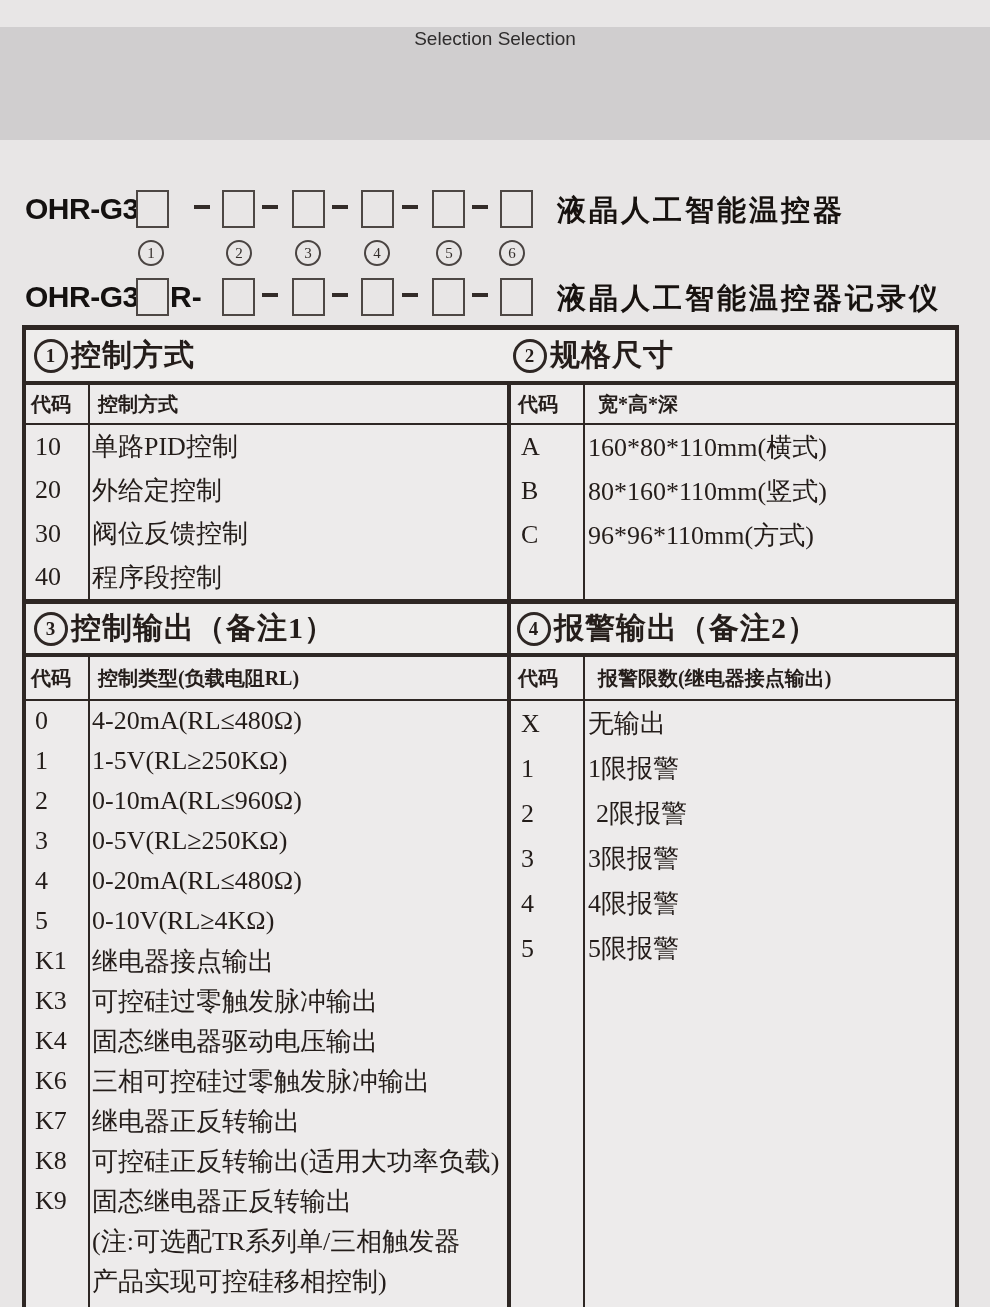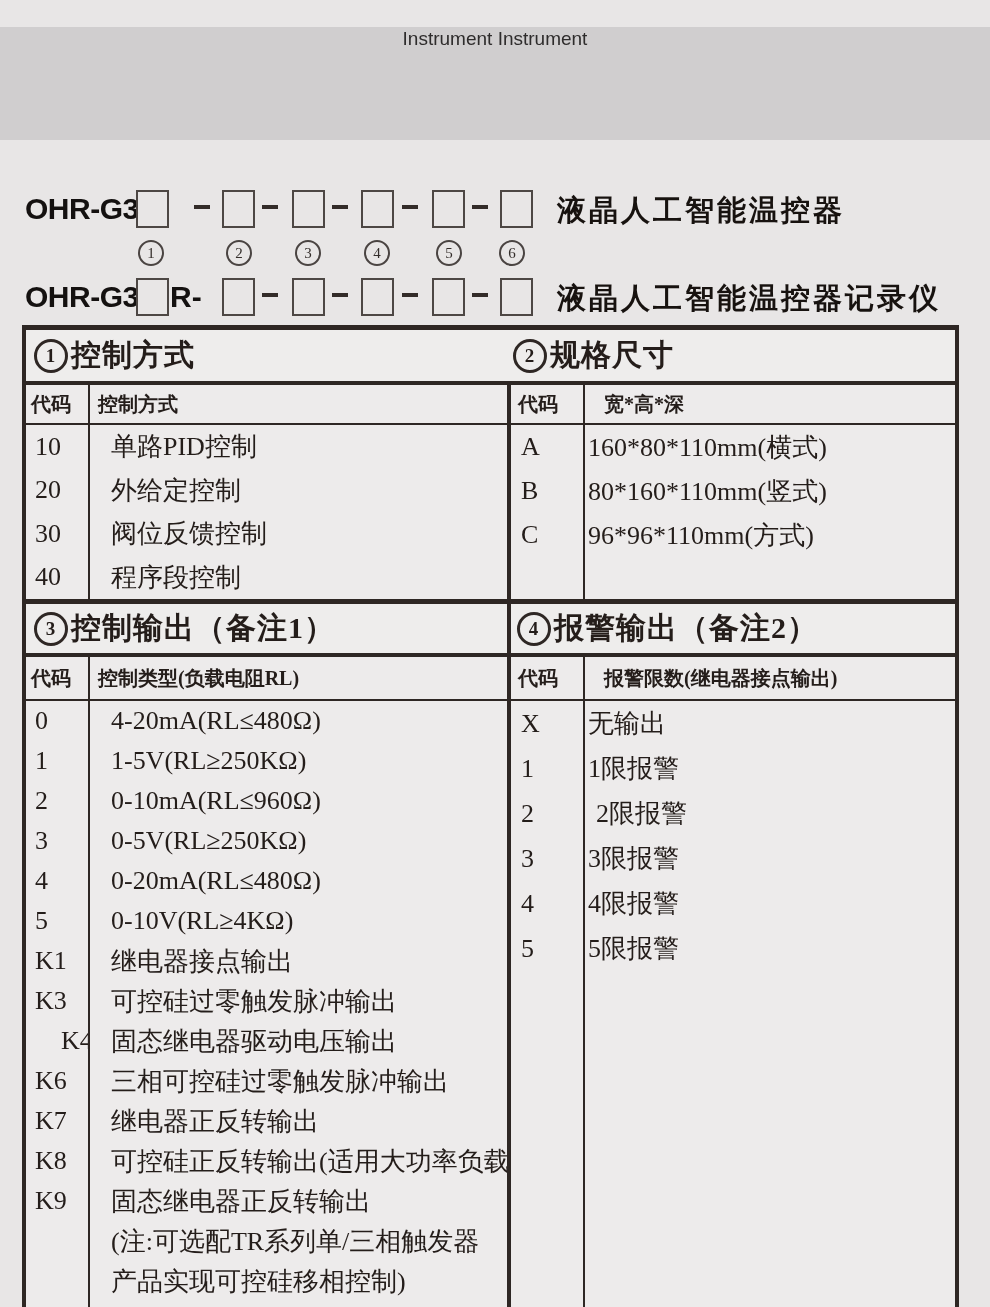--- a/index.html
+++ b/index.html
@@ -60,35 +60,35 @@
   .tbody1{height:174px;border-bottom:5px solid var(--ln);}
   .tbody2{flex:1;overflow:hidden;}
   .c1{width:62px;box-sizing:border-box;}
   .c2{width:419px;box-sizing:border-box;border-left:2px solid var(--ln);}
   .c3{width:76px;box-sizing:border-box;border-left:4px solid var(--ln);}
   .c4{flex:1;box-sizing:border-box;border-left:2px solid var(--ln);}
   .hcell{display:flex;align-items:center;font-size:20px;font-weight:600;white-space:nowrap;overflow:hidden;}
   .hcell.code{padding-left:5px;}
   .c2.hcell{padding-left:8px;}
   .c3.hcell{padding-left:7px;}
-  .c4.hcell{padding-left:19px;}
+  .c4.hcell{padding-left:13px;}
   .col{display:flex;flex-direction:column;}
   .t-row{display:flex;align-items:center;font-size:26px;white-space:nowrap;overflow:hidden;flex:0 0 auto;}
   .col.codecol .t-row{padding-left:9px;}
   .col.codecol-r .t-row{padding-left:10px;}
-  .col.desccol .t-row{padding-left:21px;}
+  .col.desccol .t-row{padding-left:2px;}
   .col.desccol-r .t-row{padding-left:3px;}
 </style>
 </head>
 <body>
 
 <div class="page">
 
   <div class="band">
-    <div class="subtitle">Instrument Instrument</div>
+    <div class="subtitle">Selection Selection</div>
   </div>
 
   <div class="model-line" style="top:190px">
     <span class="mprefix">OHR-G3</span>
     <span class="mlabel">液晶人工智能温控器</span>
   <div class="mbox" style="left: 136px;"></div>
       <div class="mbox" style="left: 222px;"></div>
       <div class="mbox" style="left: 292px;"></div>
       <div class="mbox" style="left: 361px;"></div>
       <div class="mbox" style="left: 432px;"></div>
@@ -198,21 +198,21 @@
     <div class="tbody tbody2">
       <div class="c1 col codecol">
           <div class="t-row" style="height: 40px;">0</div>
           <div class="t-row" style="height: 40px;">1</div>
           <div class="t-row" style="height: 40px;">2</div>
           <div class="t-row" style="height: 40px;">3</div>
           <div class="t-row" style="height: 40px;">4</div>
           <div class="t-row" style="height: 40px;">5</div>
           <div class="t-row" style="height: 40px;">K1</div>
           <div class="t-row" style="height: 40px;">K3</div>
-          <div class="t-row" style="height: 40px; margin-left: 26px;">K4</div>
+          <div class="t-row" style="height: 40px;">K4</div>
           <div class="t-row" style="height: 40px;">K6</div>
           <div class="t-row" style="height: 40px;">K7</div>
           <div class="t-row" style="height: 40px;">K8</div>
           <div class="t-row" style="height: 40px;">K9</div>
           <div class="t-row" style="height: 40px;"></div>
           <div class="t-row" style="height: 40px;"></div>
         </div>
       <div class="c2 col desccol">
           <div class="t-row" style="height: 40px;">4-20mA(RL≤480Ω)</div>
           <div class="t-row" style="height: 40px;">1-5V(RL≥250KΩ)</div>

